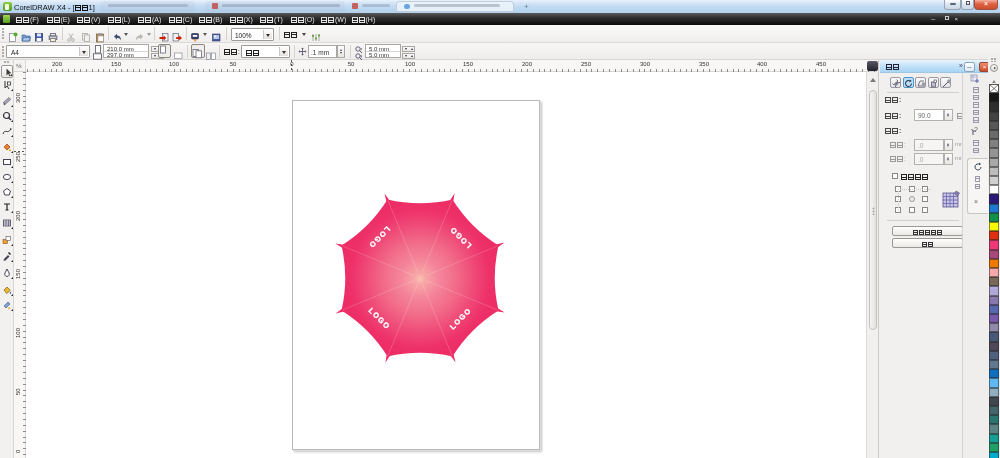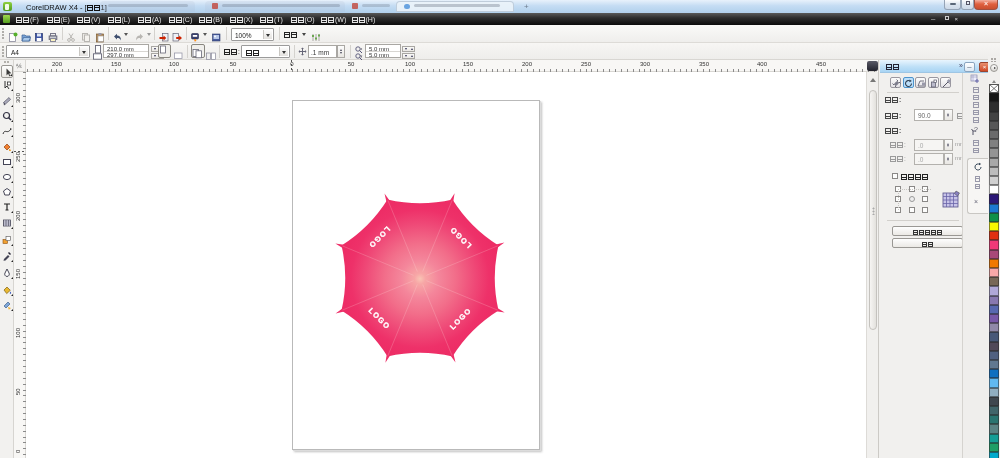--- a/index.html
+++ b/index.html
@@ -11,21 +11,21 @@
  linear-gradient(currentColor,currentColor) 100% 0/1px 100% no-repeat}
 .cns{display:inline-block;width:5px;height:5px;margin:0 1px 0 0;vertical-align:-1px;
  background:linear-gradient(currentColor,currentColor) 0 0/100% 1px no-repeat,
  linear-gradient(currentColor,currentColor) 0 50%/100% 1px no-repeat,
  linear-gradient(currentColor,currentColor) 0 100%/100% 1px no-repeat,
  linear-gradient(currentColor,currentColor) 0 0/1px 100% no-repeat,
  linear-gradient(currentColor,currentColor) 100% 0/1px 100% no-repeat}
 
 #title{position:absolute;left:0;top:0;width:1000px;height:13px;
  background:linear-gradient(#e8f1fb,#c4dcf3 45%,#b1d0ec);font-size:7.5px;color:#222}
-#title .txt{position:absolute;left:26px;top:2.5px;color:#111}
+#title .txt{position:absolute;left:14px;top:2.5px;color:#111}
 #tico{position:absolute;left:3px;top:2px;width:9px;height:9px;background:linear-gradient(#8fd13f,#4e9a1e);border-radius:2px}
 #tico:after{content:"";position:absolute;left:2px;top:1.5px;width:4px;height:6px;background:#f4fbe9;border-radius:1px}
 .gtab{position:absolute;top:1px;height:11px;border-radius:4px 4px 0 0}
 
 .wbtn{position:absolute;top:0;height:10px;border:1px solid #95a3b5;border-top:none;
  background:linear-gradient(#fefefe,#dbe4ef 50%,#cdd9e8);color:#555;font-size:6px;text-align:center;line-height:9px}
 #wclose{background:linear-gradient(#f3b0a0,#e0603f 45%,#c94f2f);border-color:#a05040;color:#fceae4;font-size:7px;font-weight:bold;line-height:8px}
 
 #menu{position:absolute;left:0;top:13px;width:1000px;height:12px;
  background:linear-gradient(#595959,#2e2e2e 40%,#0c0c0c);color:#d8d8d8;font-size:7px}

